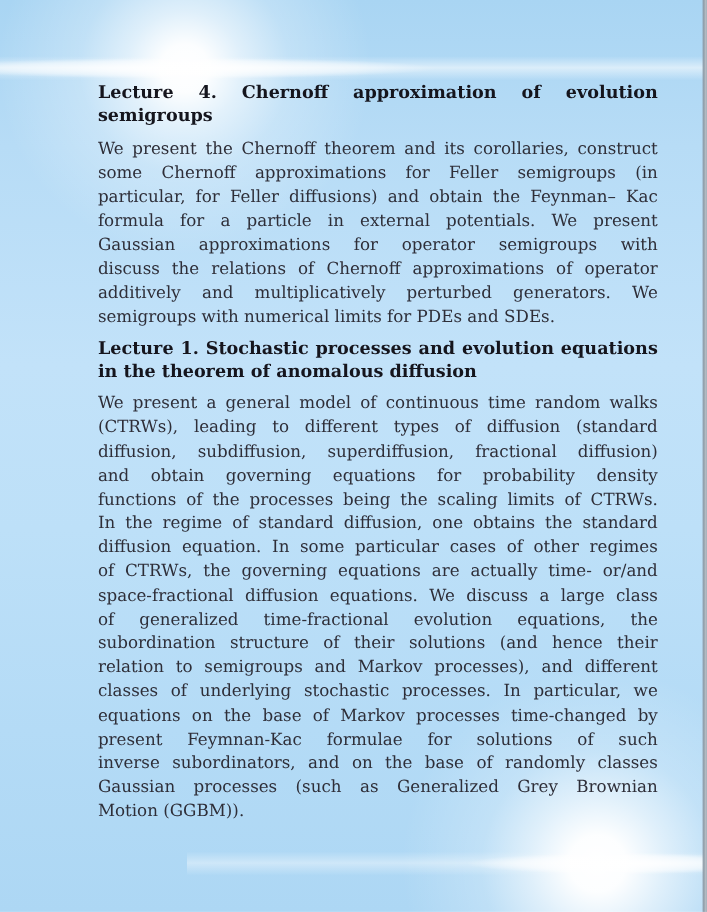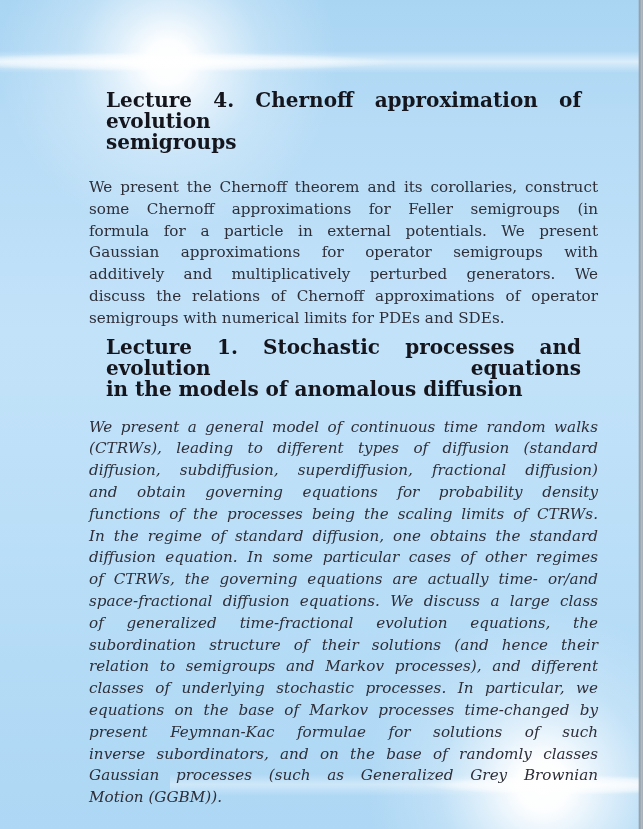--- a/index.html
+++ b/index.html
@@ -78,33 +78,33 @@
       rgba(150,160,170,0) 0%, #8d99a4 35%, #b2bbc3 65%, #a3aeb8 100%);
   }
   
   .content {
     position: absolute;
     left: 89px; top: 73px;
     width: 509px;
   }
   .heading {
     font-weight: bold;
-    font-size: 20px;
+    font-size: 16px;
     line-height: 21px;
     color: #15151d;
-    margin: 17px;
+    margin: 0;
   }
   .heading.h2 { margin-top: 7px; }
   .para {
     font-size: 15.2px;
     line-height: 21.8px;
     color: #2e2e38;
-    margin-top: 24px;
+    margin-top: 10px;
   }
-  .para.p2 { margin-top: 8px; font-style: italic; }
+  .para.p2 { margin-top: 8px; }
   .jline {
     text-align: justify;
     text-align-last: justify;
   }
   .jline.last {
     text-align-last: left;
   }
 </style>
 </head>
 <body>
@@ -118,29 +118,30 @@
   </div>
 
   <div class="content">
     <div class="heading">
         <div class="jline">Lecture 4. Chernoff approximation of evolution</div>
         <div class="jline last">semigroups</div>
       </div>
     <div class="para">
         <div class="jline">We present the Chernoff theorem and its corollaries, construct</div>
         <div class="jline">some Chernoff approximations for Feller semigroups (in</div>
+        <div class="jline">particular, for Feller diffusions) and obtain the Feynman– Kac</div>
         <div class="jline">formula for a particle in external potentials. We present</div>
         <div class="jline">Gaussian approximations for operator semigroups with</div>
+        <div class="jline">discuss the relations of Chernoff approximations of operator</div>
         <div class="jline">additively and multiplicatively perturbed generators. We</div>
-        <div class="jline">discuss the relations of Chernoff approximations of operator</div>
         <div class="jline last">semigroups with numerical limits for PDEs and SDEs.</div>
       </div>
     <div class="heading h2">
         <div class="jline">Lecture 1. Stochastic processes and evolution equations</div>
-        <div class="jline last">in the models of anomalous diffusion</div>
+        <div class="jline last">in the theorem of anomalous diffusion</div>
       </div>
     <div class="para p2">
         <div class="jline">We present a general model of continuous time random walks</div>
         <div class="jline">(CTRWs), leading to different types of diffusion (standard</div>
         <div class="jline">diffusion, subdiffusion, superdiffusion, fractional diffusion)</div>
         <div class="jline">and obtain governing equations for probability density</div>
         <div class="jline">functions of the processes being the scaling limits of CTRWs.</div>
         <div class="jline">In the regime of standard diffusion, one obtains the standard</div>
         <div class="jline">diffusion equation. In some particular cases of other regimes</div>
         <div class="jline">of CTRWs, the governing equations are actually time- or/and</div>

